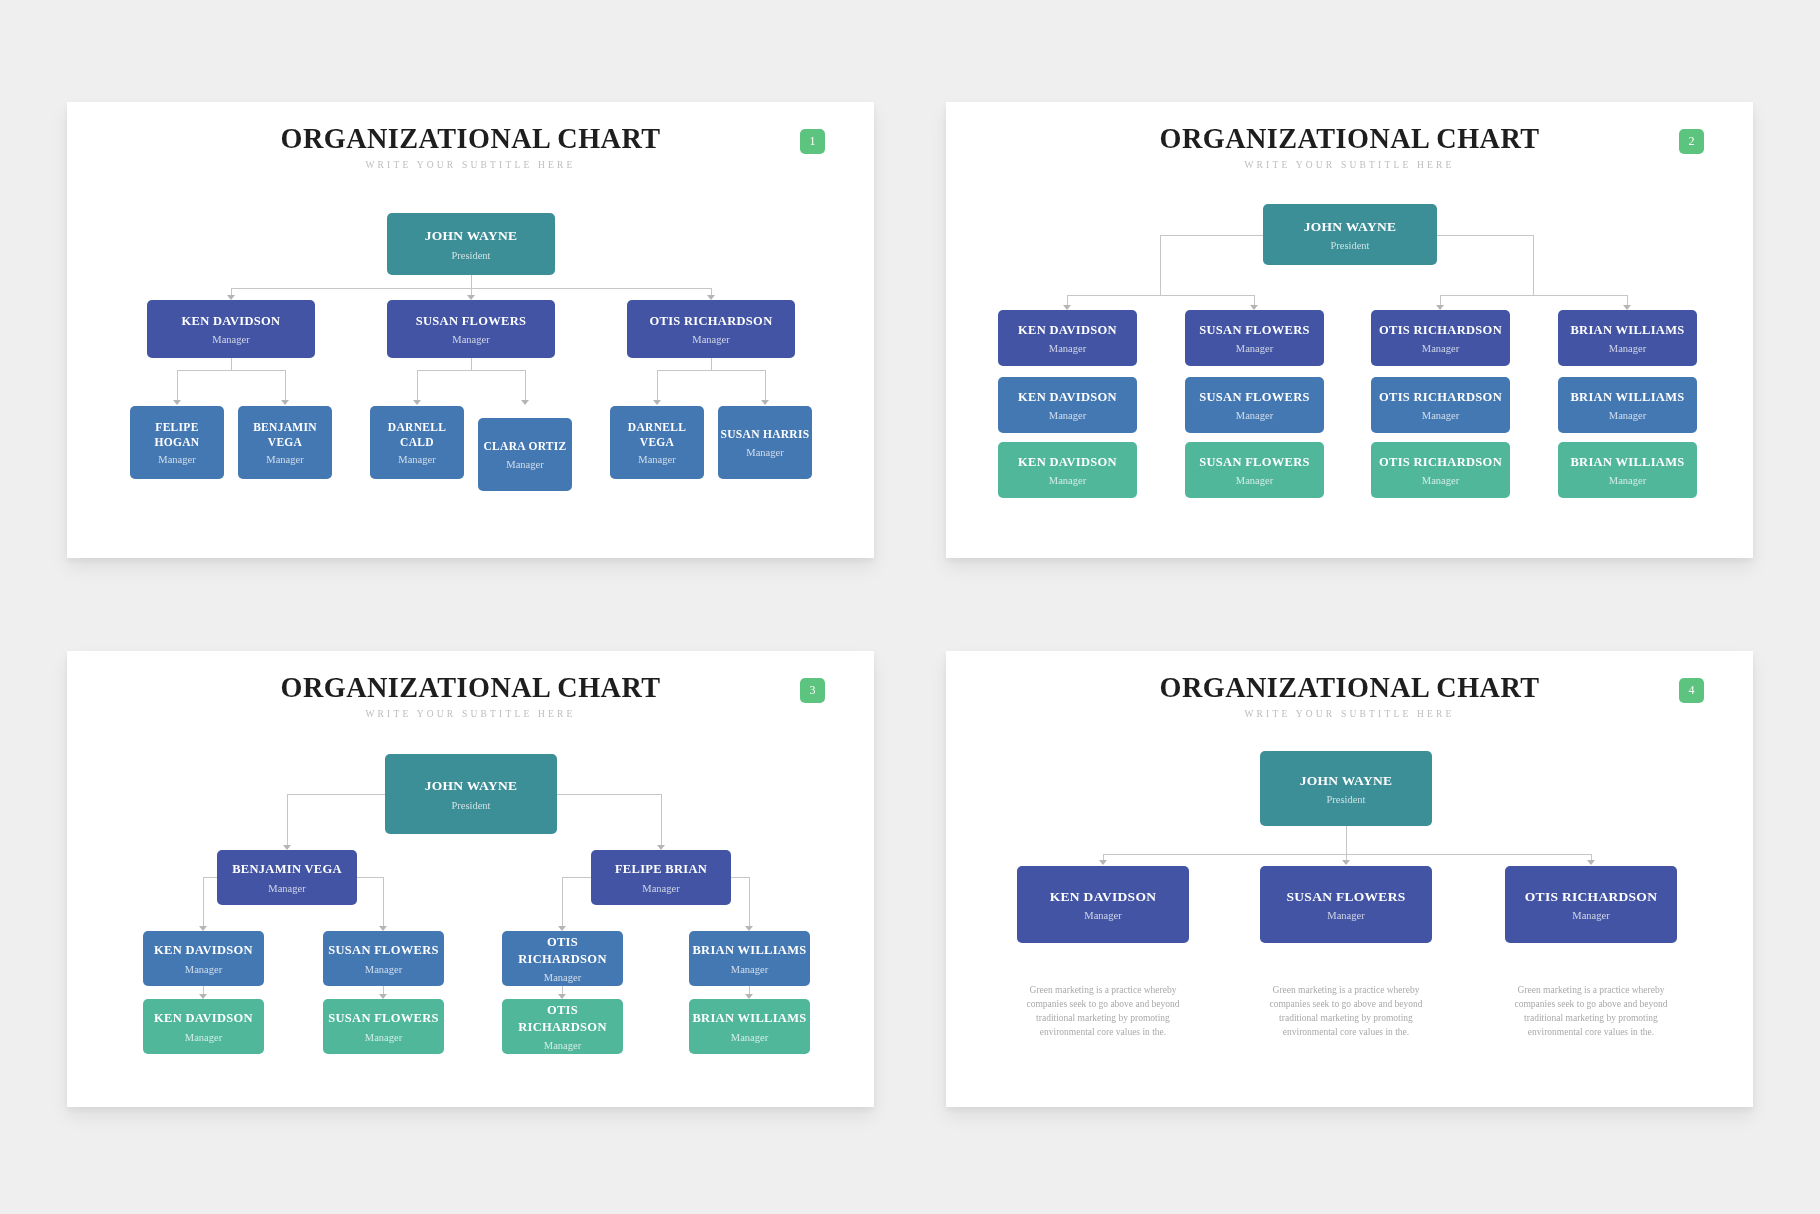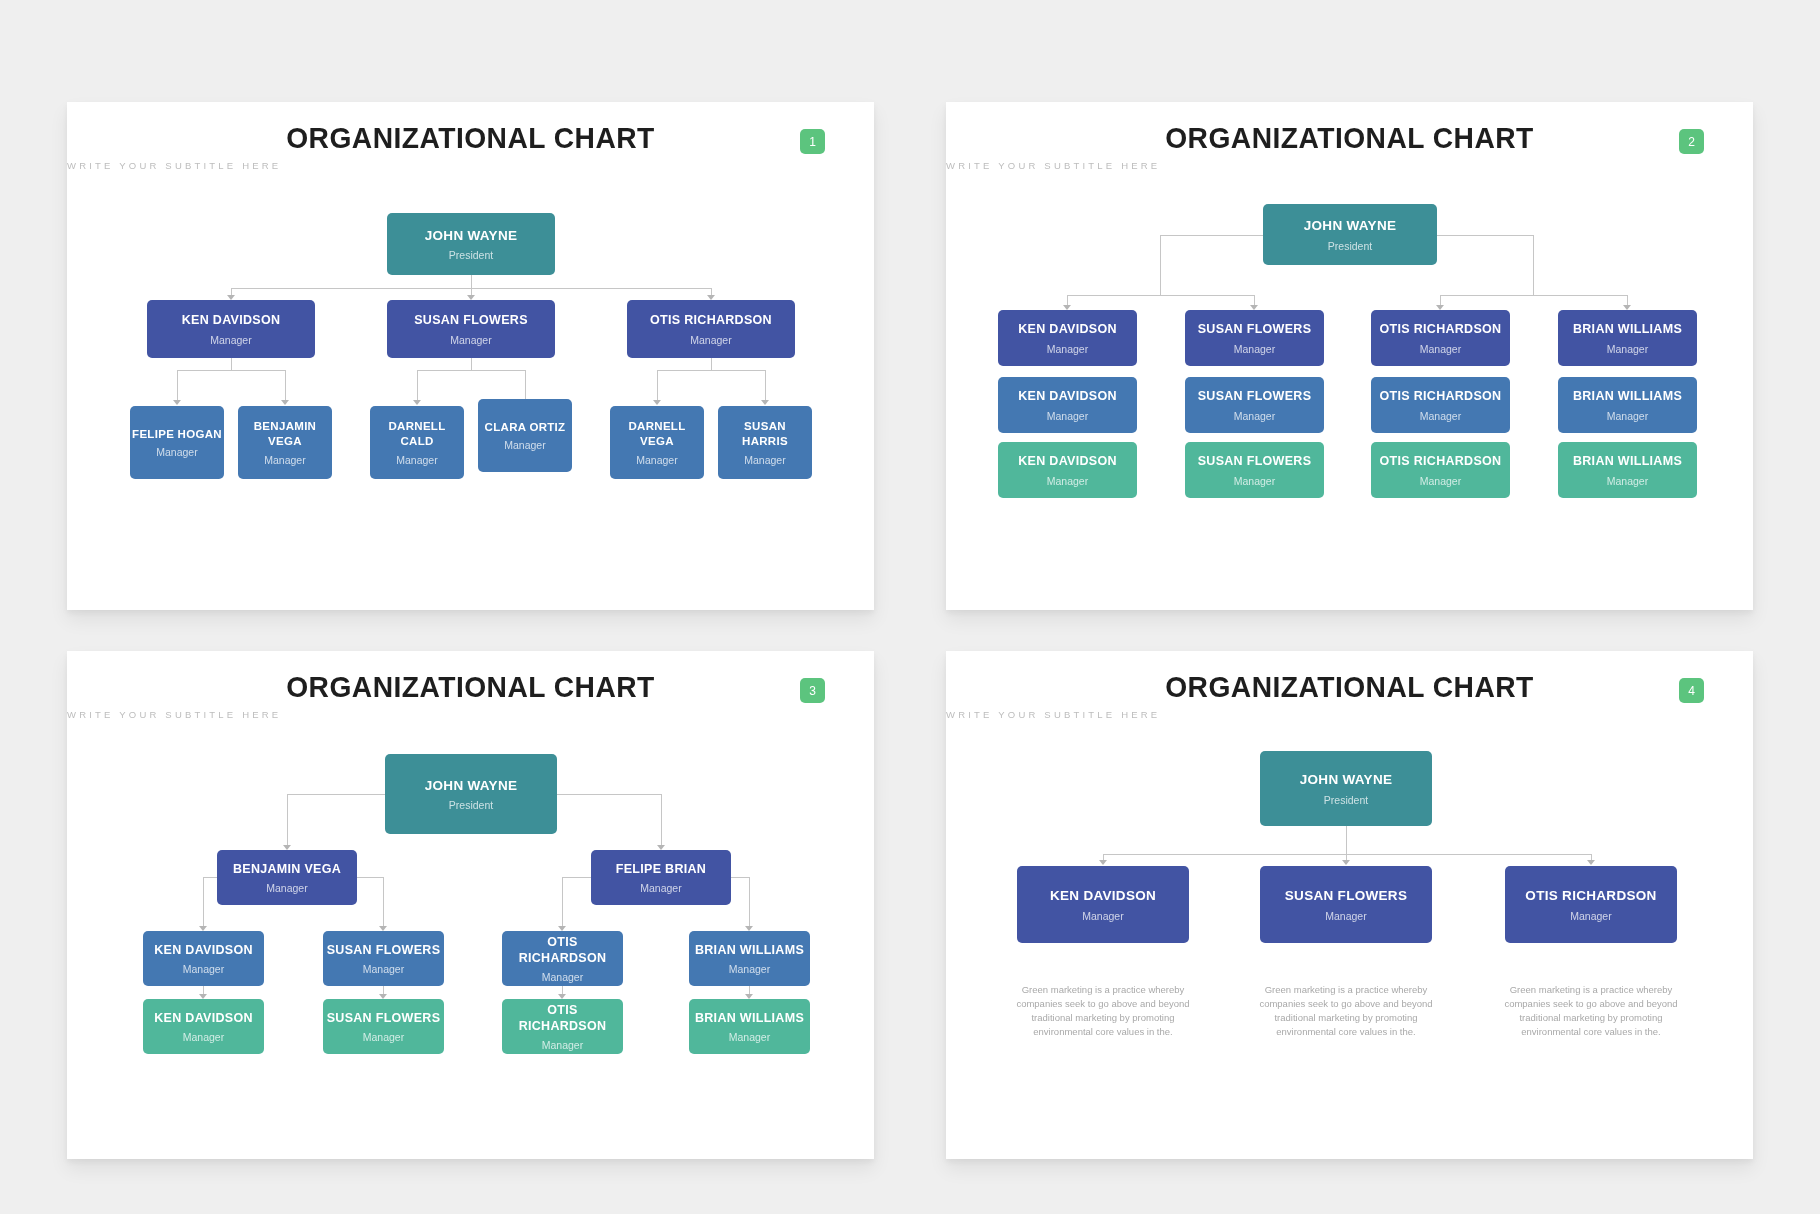--- a/index.html
+++ b/index.html
@@ -1,22 +1,22 @@
 <!DOCTYPE html>
 <html style="--c-canvas: #EFEFEF; --c-teal: #3D8F97; --c-indigo: #4254A3; --c-blue: #4478B2; --c-green: #50B79B; --c-badge: #5CC47E; --c-connector: #C6C6C6;"><head>
 <meta charset="utf-8">
 <style>
   html,body{margin:0;padding:0;}
   .canvas{position:relative;width:1820px;height:1214px;background:var(--c-canvas,#EFEFEF);
     font-family:"Liberation Sans","DejaVu Sans",sans-serif;overflow:hidden;}
-  .slide{position:absolute;width:807px;height:508px;background:#fff;
-    box-shadow:0 10px 18px rgba(0,0,0,.07),0 3px 6px rgba(0,0,0,.05);}
+  .slide{position:absolute;width:807px;height:456px;background:#fff;
+    box-shadow:0 10px 18px rgba(0,0,0,.07),0 3px 6px rgba(0,0,0,.05);font-family:Liberation Serif, serif;}
   .slide-title{position:absolute;top:19px;left:0;right:0;text-align:center;
     font-size:30px;font-weight:bold;letter-spacing:.5px;color:#1E1E1E;transform:scaleX(.94);}
-  .slide-subtitle{position:absolute;top:58px;left:0;right:0;text-align:left;
+  .slide-subtitle{position:absolute;top:58px;left:0;right:0;text-align:center;
     font-size:9.5px;letter-spacing:3.2px;color:#BDBDBD;}
   .badge{position:absolute;left:733px;top:27px;width:25px;height:25px;border-radius:5px;
     background:var(--c-badge,#5CC47E);color:#fff;font-size:12px;display:flex;
     align-items:center;justify-content:center;}
   .box{position:absolute;border-radius:5px;color:#fff;display:flex;flex-direction:column;
     align-items:center;justify-content:center;text-align:center;gap:5px;padding:2px;box-sizing:border-box;}
   .box .nm{font-weight:bold;font-size:12.5px;letter-spacing:.3px;line-height:1.3;}
   .box .rl{font-size:10.5px;color:rgba(255,255,255,.74);}
   .box.lg .nm{font-size:13.5px;}
   .box.sm .nm{font-size:11.5px;}
@@ -93,21 +93,21 @@
       <div class="rl">Manager</div>
     </div>
     <div class="box blue sm" style="left:171px;top:304px;width:94px;height:73px;">
       <div class="nm">BENJAMIN VEGA</div>
       <div class="rl">Manager</div>
     </div>
     <div class="box blue sm" style="left:303px;top:304px;width:94px;height:73px;">
       <div class="nm">DARNELL CALD</div>
       <div class="rl">Manager</div>
     </div>
-    <div class="box blue sm" style="left:411px;top:297px;width:94px;height:73px;">
+    <div class="box blue sm" style="left:411px;top:316px;width:94px;height:73px;">
       <div class="nm">CLARA ORTIZ</div>
       <div class="rl">Manager</div>
     </div>
     <div class="box blue sm" style="left:543px;top:304px;width:94px;height:73px;">
       <div class="nm">DARNELL VEGA</div>
       <div class="rl">Manager</div>
     </div>
     <div class="box blue sm" style="left:651px;top:304px;width:94px;height:73px;">
       <div class="nm">SUSAN HARRIS</div>
       <div class="rl">Manager</div>

